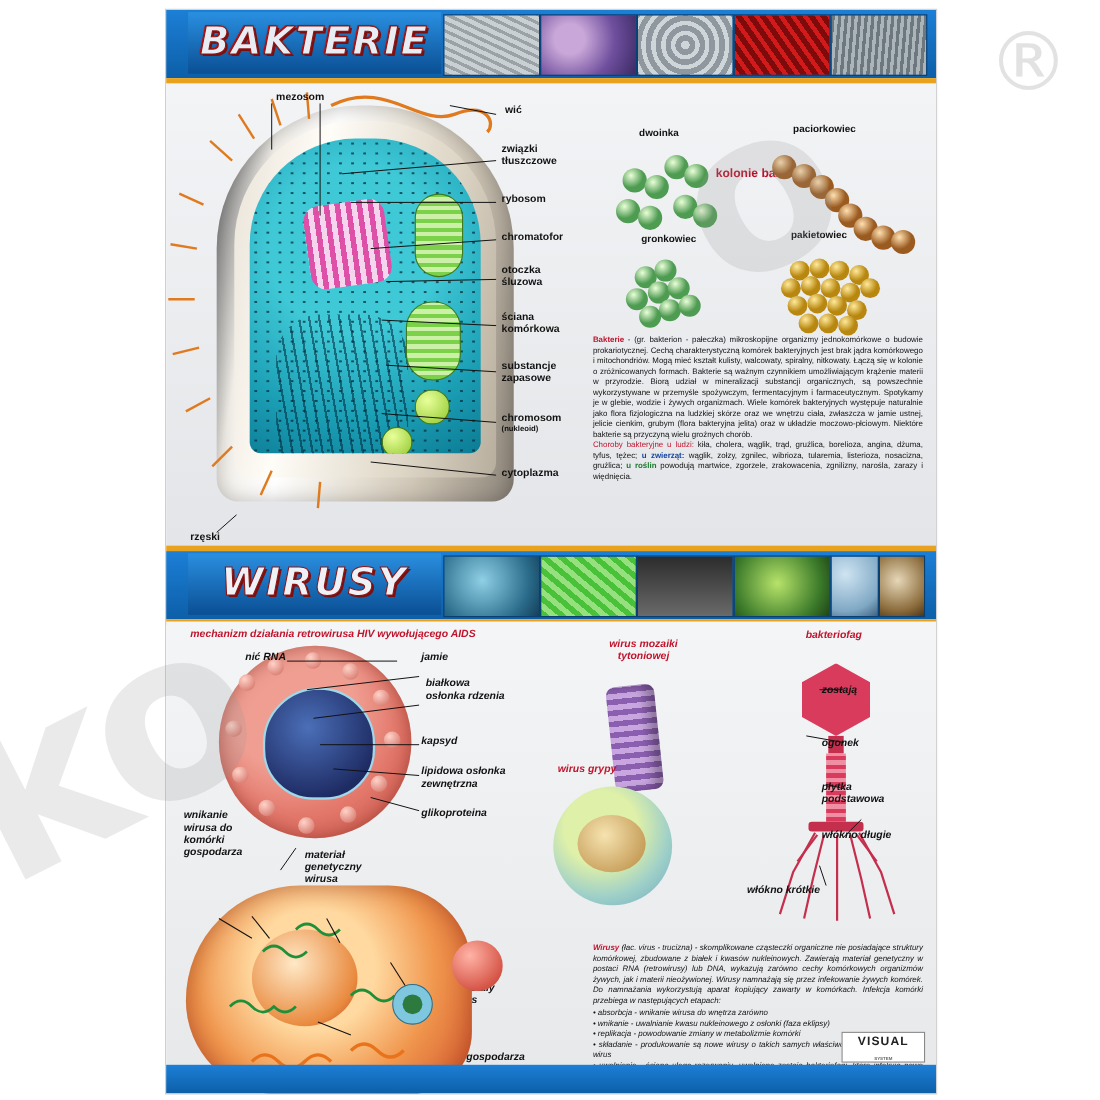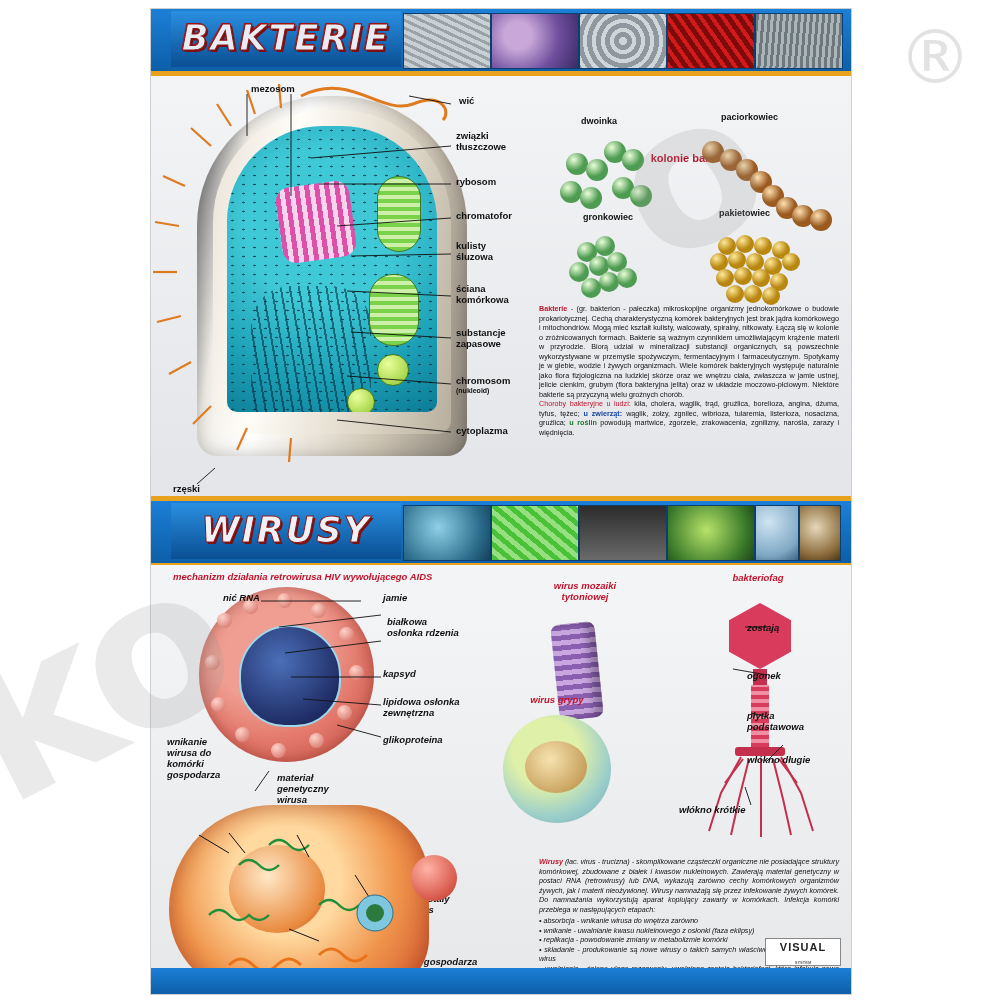--- a/index.html
+++ b/index.html
@@ -187,21 +187,21 @@
         <line x1="186" y1="344" x2="300" y2="356"></line>
         <line x1="64" y1="392" x2="46" y2="408"></line>
       </g>
     </svg>
 
     <div class="lbl" style="left:100px;top:8px">mezosom</div>
     <div class="lbl" style="left:308px;top:20px">wić</div>
     <div class="lbl" style="left:305px;top:55px;width:70px">związki tłuszczowe</div>
     <div class="lbl" style="left:305px;top:101px">rybosom</div>
     <div class="lbl" style="left:305px;top:135px">chromatofor</div>
-    <div class="lbl" style="left:305px;top:165px;width:60px">kulisty śluzowa</div>
+    <div class="lbl" style="left:305px;top:165px;width:60px">otoczka śluzowa</div>
     <div class="lbl" style="left:305px;top:208px;width:60px">ściana komórkowa</div>
     <div class="lbl" style="left:305px;top:252px;width:62px">substancje zapasowe</div>
     <div class="lbl" style="left:305px;top:300px">chromosom</div>
     <div class="lbl sm" style="left:305px;top:311px">(nukleoid)</div>
     <div class="lbl" style="left:305px;top:350px">cytoplazma</div>
     <div class="lbl" style="left:22px;top:408px">rzęski</div>
 
     <div class="col-title">kolonie bakterii</div>
 
     <div class="colony-lbl" style="left:430px;top:40px">dwoinka</div>
@@ -375,21 +375,21 @@
       <circle cx="206" cy="108" r="18" fill="#7fc7df" stroke="#2b6f8a"></circle>
       <circle cx="206" cy="108" r="9" fill="#2d7a3f"></circle>
     </svg>
 
     <div style="position:absolute;left:260px;top:290px;width:46px;height:46px;border-radius:50%;
         background:radial-gradient(circle at 35% 30%,#ffb3a6,#d7584a 70%,#a83a30);"></div>
 
     <div class="lbl" style="left:396px;top:16px;width:76px;text-align:center;color:#c0142c">wirus mozaiki tytoniowej</div>
     <div class="tmv"></div>
 
-    <div class="lbl" style="left:356px;top:130px;width:100px;text-align:center;color:#c0142c">wirus grypy</div>
+    <div class="lbl" style="left:356px;top:130px;width:100px;text-align:left;color:#c0142c">wirus grypy</div>
     <div class="flu">
       <div class="in"></div>
     </div>
 
     <div class="lbl" style="left:552px;top:8px;width:110px;text-align:center;color:#c0142c">bakteriofag</div>
     <div class="phage">
       <div class="ph-head"></div>
       <div class="ph-neck"></div>
       <div class="ph-tail"></div>
       <div class="ph-plate"></div>

